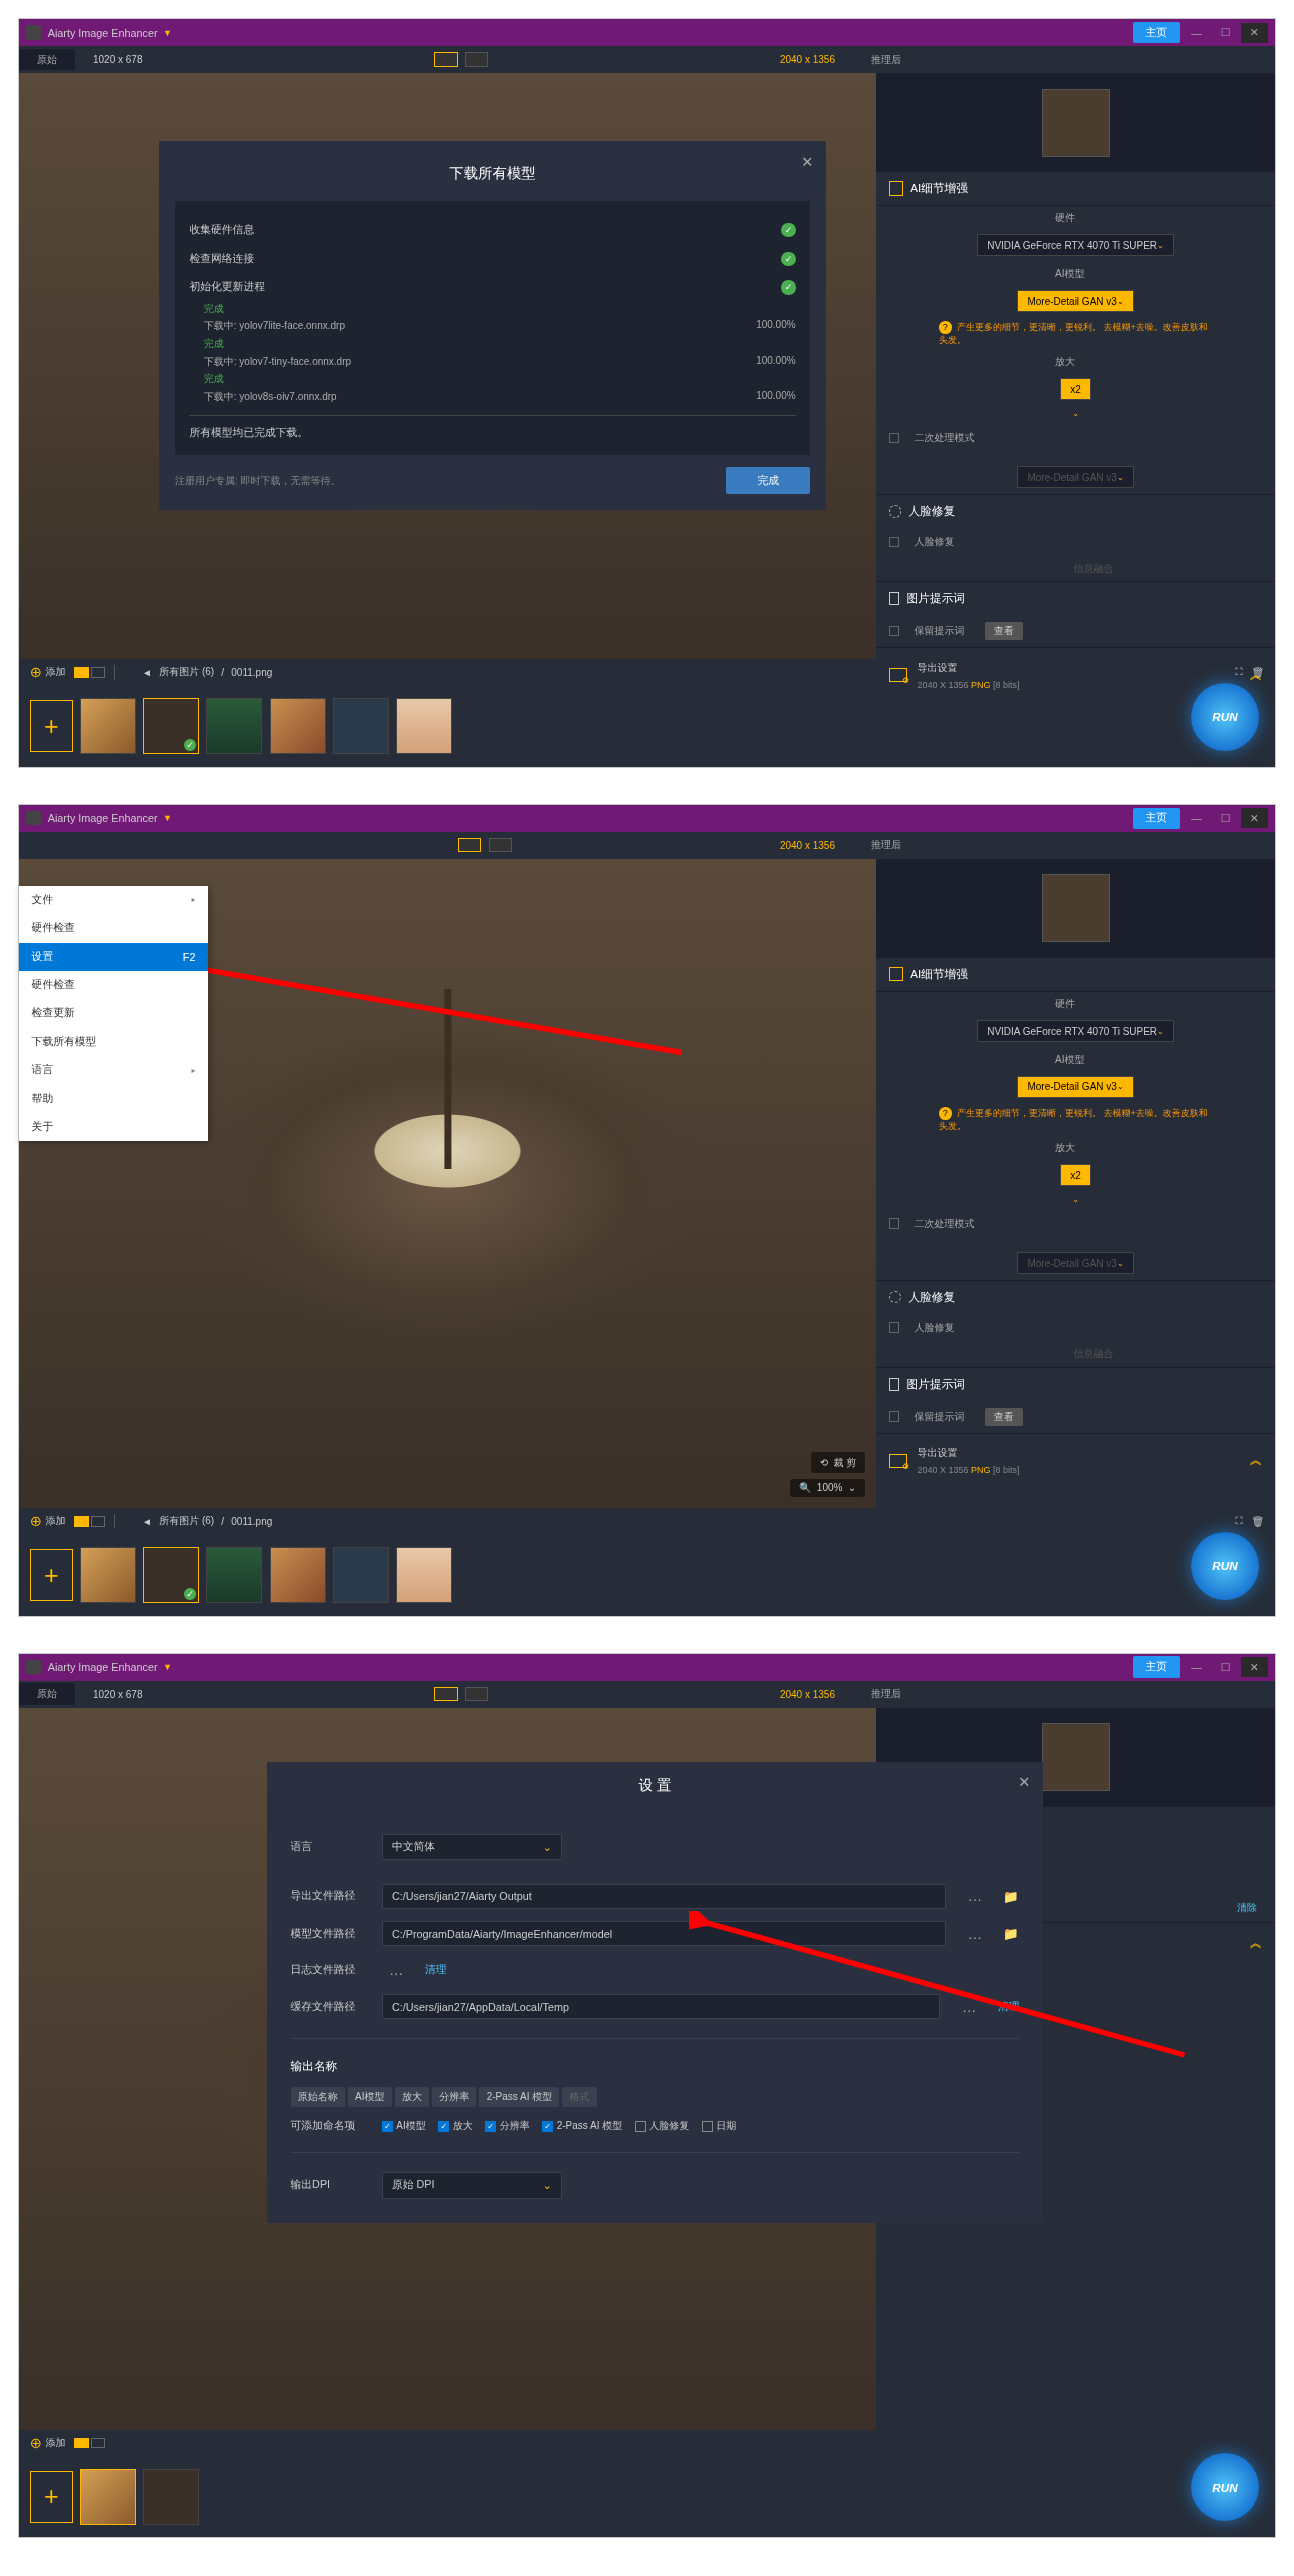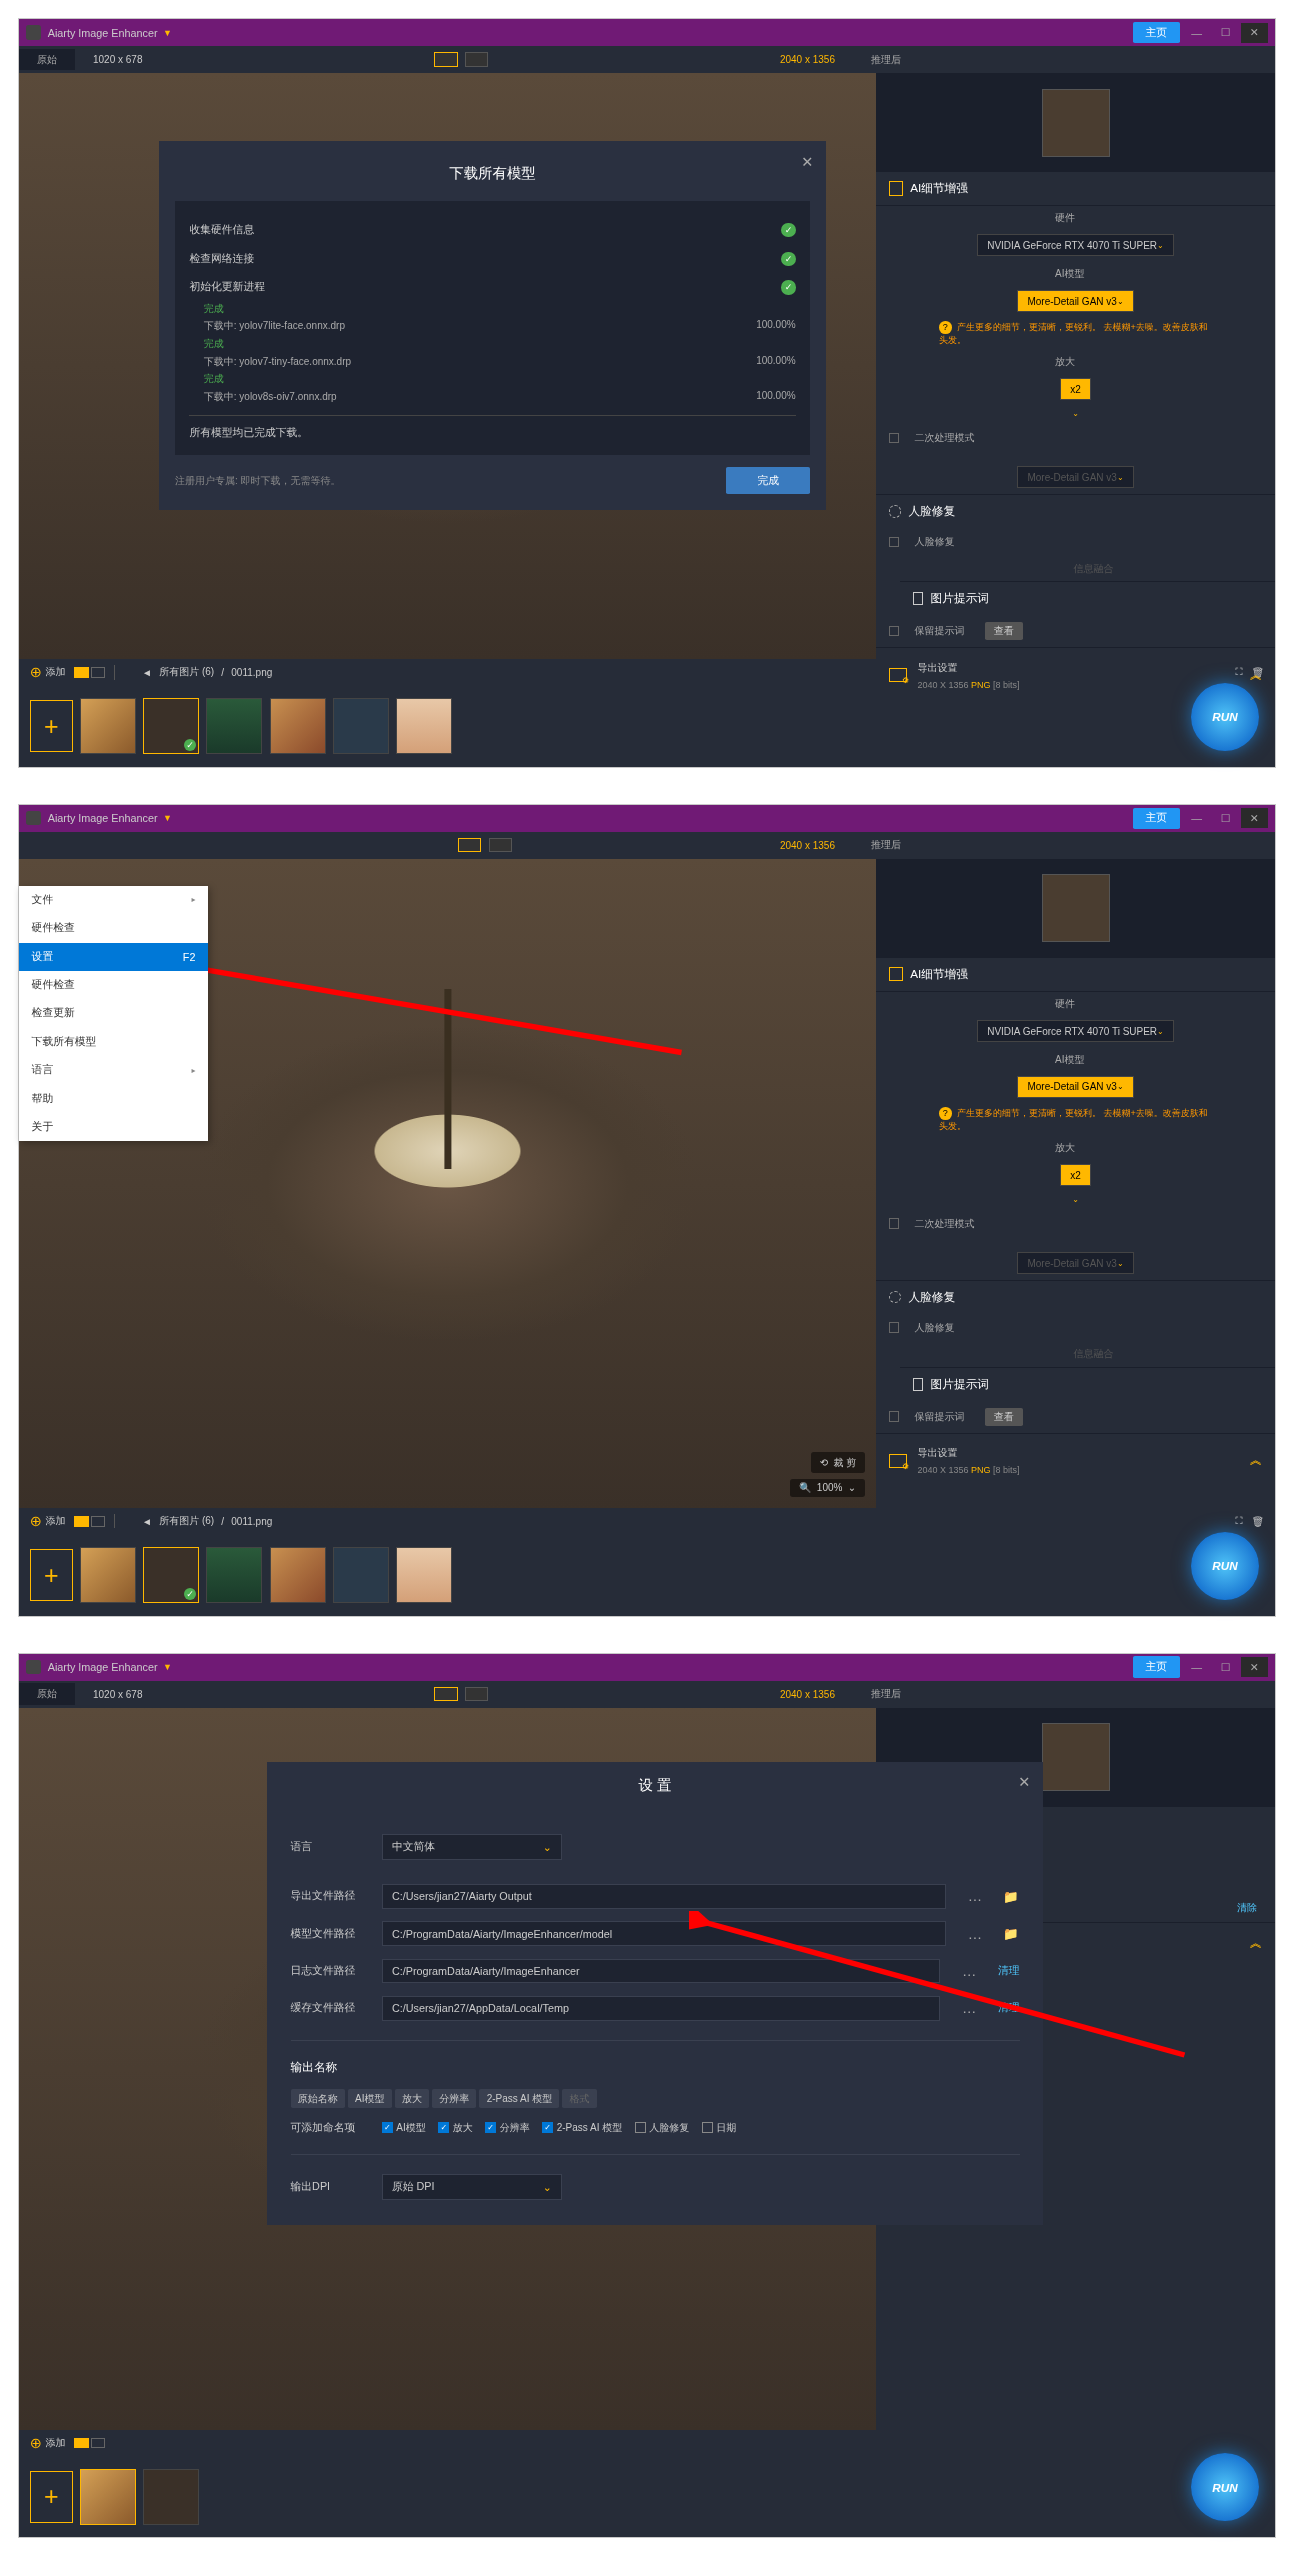--- a/index.html
+++ b/index.html
@@ -43,21 +43,21 @@
 .sb-select.yellow{background:#ffb800;color:#000;}
 .sb-chev{color:#ffb800;font-size:8px;}
 .sb-select.yellow .sb-chev{color:#000;}
 .sb-hint{padding:3.6px 63px;color:#ff9800;font-size:9px;line-height:1.4;}
 .sb-hint .q{display:inline-block;width:12.6px;height:12.6px;background:#ffb800;color:#000;border-radius:50%;text-align:center;margin-right:5.4px;font-size:9px;}
 .sb-check-row{padding:7.2px 12.6px;display:flex;align-items:center;gap:15px;color:#aaa;font-size:10px;}
 .sb-check{width:10.8px;height:10.8px;border:0.9px solid #666;}
 .sb-face-hdr{display:flex;align-items:center;padding:9px 12.6px;color:#fff;font-size:11.7px;border-top:0.9px solid #1a1f2b;}
 .sb-face-hdr .ico2{width:12.6px;height:12.6px;border:0.9px dashed #aaa;border-radius:50%;margin-right:7.2px;}
 .sb-fade{color:#555;padding-left:36px;font-size:10px;}
-.sb-prompt-hdr{display:flex;align-items:center;padding:9px 12.6px;color:#fff;font-size:11.7px;border-top:0.9px solid #1a1f2b;margin-left:24px;}
+.sb-prompt-hdr{display:flex;align-items:center;padding:9px 12.6px;color:#fff;font-size:11.7px;border-top:0.9px solid #1a1f2b;}
 .sb-prompt-hdr .ico3{width:10.8px;height:12.6px;border:0.9px solid #ccc;margin-right:7.2px;}
 .sb-view-btn{background:#555;color:#ccc;padding:1.8px 9px;margin-left:5.4px;font-size:10px;border-radius:1.8px;}
 .sb-export{display:flex;align-items:center;padding:12.6px;gap:10.8px;border-top:0.9px solid #1a1f2b;}
 .sb-export-ico{width:18px;height:14.4px;border:0.9px solid #ffb800;position:relative;}
 .sb-export-ico::after{content:"⚙";position:absolute;right:-3.6px;bottom:-3.6px;color:#ffb800;font-size:8px;}
 .sb-export-text{flex:1;color:#ccc;font-size:10px;}
 .sb-export-text .line2{color:#888;font-size:9px;margin-top:5px;}
 .sb-export-text .y{color:#ffb800;}
 .sb-export-chev{color:#ffb800;font-size:12.6px;}
 .run-btn{position:absolute;right:16px;bottom:16px;width:68px;height:68px;background:radial-gradient(circle,#4fc3f7 0%,#1976d2 70%,#0d47a1 100%);border-radius:50%;display:flex;align-items:center;justify-content:center;color:#fff;font-weight:bold;font-size:11.7px;font-style:italic;box-shadow:0 0 18px rgba(33,150,243,0.6);}
@@ -540,23 +540,20 @@
         <div class="set-row">
           <div class="set-label">模型文件路径</div>
           <div class="set-input">
               <span>C:/ProgramData/Aiarty/ImageEnhancer/model</span>
             </div>
           <span class="set-dots">…</span>
             <span class="set-folder">📁</span>
         </div>
         <div class="set-row">
           <div class="set-label">日志文件路径</div>
-          <div class="set-input">
-              <span>C:/ProgramData/Aiarty/ImageEnhancer</span>
-            </div>
           <span class="set-dots">…</span>
             <span class="set-link">清理</span>
         </div>
         <div class="set-row">
           <div class="set-label">缓存文件路径</div>
           <div class="set-input">
               <span>C:/Users/jian27/AppData/Local/Temp</span>
             </div>
           <span class="set-dots">…</span>
             <span class="set-link">清理</span>

